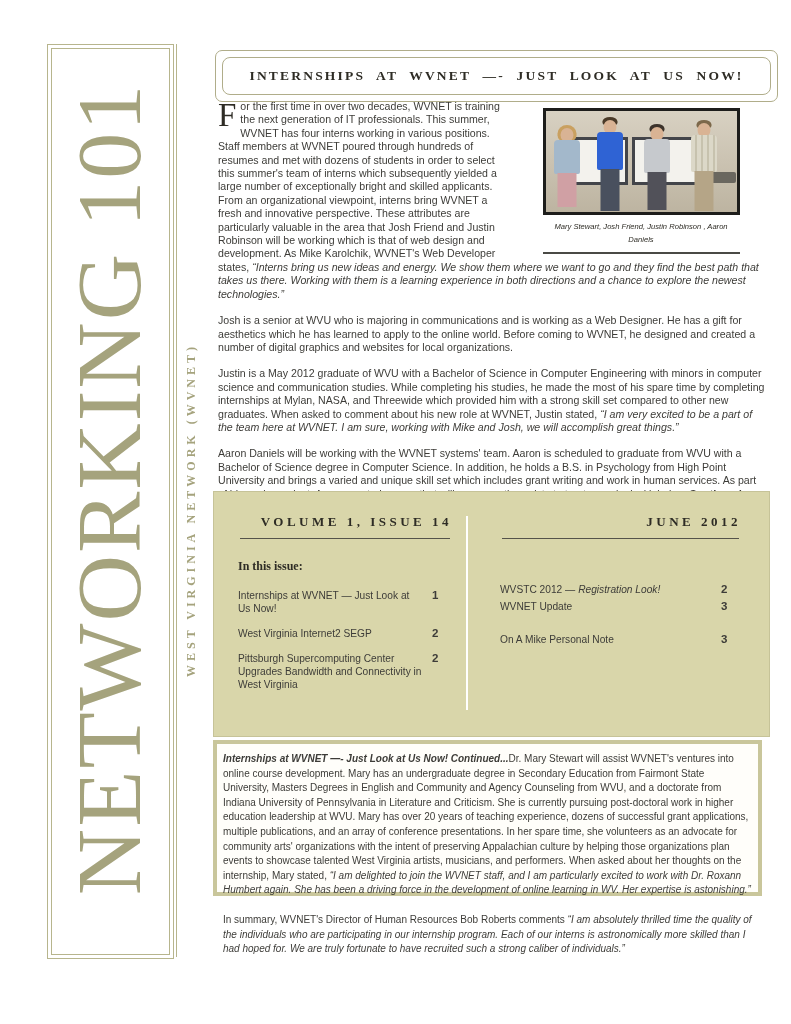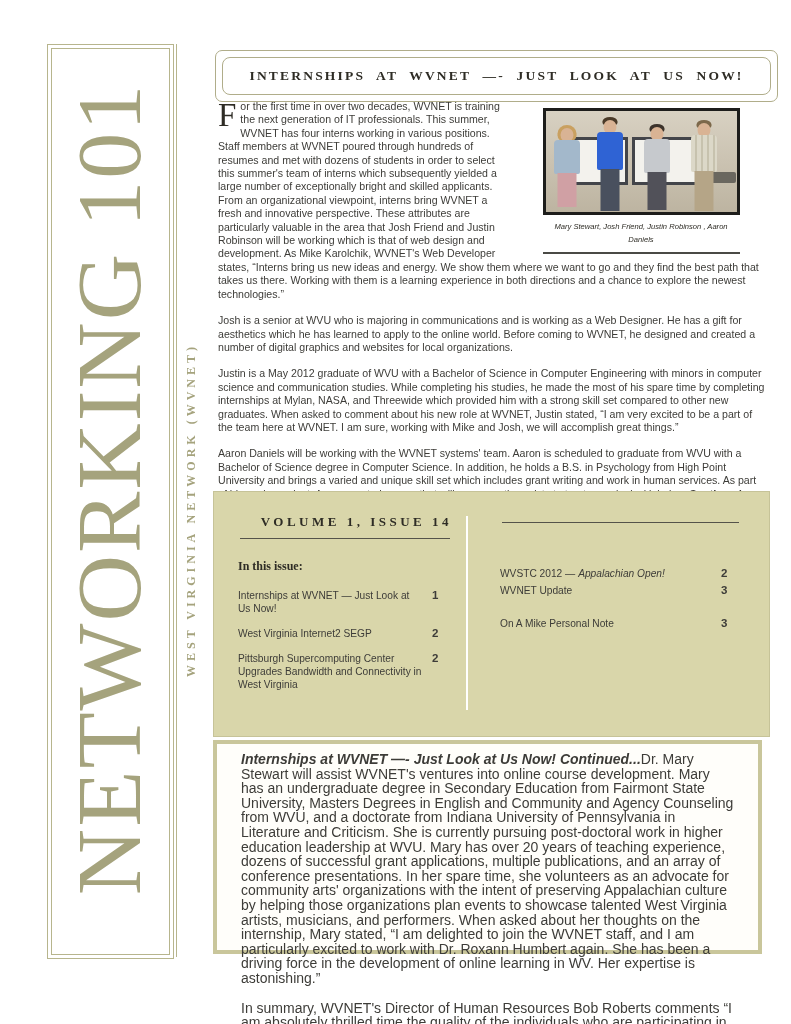--- a/index.html
+++ b/index.html
@@ -27,21 +27,21 @@
                  display:flex;align-items:center;justify-content:center;}
   .headline{font-family:"Liberation Serif",serif;font-weight:bold;font-size:13.5px;
             letter-spacing:2.2px;word-spacing:6px;color:#2e2c25;white-space:nowrap;}
 
   
   .article{position:absolute;left:218px;top:100px;width:549px;
            font-size:10.6px;line-height:13.4px;text-align:left;}
   .article p{margin:0 0 13px 0;}
   .dropcap{float:left;font-family:"Liberation Serif",serif;font-size:33px;line-height:26px;
            padding:2px 4px 0 0;color:#2e2c25;}
-  .quote{}
+  .quote{font-style:italic;}
   .contlink{font-weight:bold;font-style:italic;}
 
   
   .photo-block{float:right;width:252px;margin:2px 0 4px 10px;}
   .photo-frame{width:191px;height:101px;border:3px solid #1d1d1b;margin:6px auto 0;
                position:relative;background:linear-gradient(#d8d1c2,#bdb4a1);overflow:hidden;}
   .scr{position:absolute;top:26px;height:42px;background:#f3f2ed;border:3px solid #43454a;}
   .scr1{left:16px;width:60px;} .scr2{left:86px;width:66px;}
   .desk{position:absolute;right:1px;top:61px;width:40px;height:11px;background:#6a675f;border-radius:2px;}
   .person{position:absolute;}
@@ -83,23 +83,23 @@
   .band-rule{border-top:1px solid #55534a;margin:8px 2px 0;}
   .toc-head{font-family:"Liberation Serif",serif;font-weight:bold;font-size:12px;color:#2e2c25;
             margin:20px 0 15px;}
   .toc-rows-right{margin-top:44px;}
   .toc-row{display:flex;align-items:flex-start;margin-bottom:12px;font-size:10.2px;line-height:13px;}
   .toc-label{flex:1;padding-right:8px;}
   .toc-page{font-weight:bold;font-size:11.5px;width:20px;}
   .mb-sm{margin-bottom:4px;} .mb-lg{margin-bottom:20px;}
 
   
-  .contbox{position:absolute;left:213px;top:740px;width:549px;height:214px;box-sizing:border-box;
-           border:4px solid #c9c69b;background:#fffefa;padding:8px 24px;
-           font-size:14px;line-height:14.6px;}
+  .contbox{position:absolute;left:213px;top:740px;width:549px;height:156px;box-sizing:border-box;
+           border:4px solid #c9c69b;background:#fffefa;padding:8px 6px;
+           font-size:10px;line-height:14.6px;}
   .contbox p{margin:0;}
   .contbox .p2{margin-top:15px;}
   .lead{font-weight:bold;font-style:italic;}
 </style>
 </head>
 <body>
 
 <div class="page">
 
   <div class="side-box">
@@ -175,24 +175,25 @@
       </div>
       <div class="toc-row">
         <span class="toc-label">Pittsburgh Supercomputing Center Upgrades Bandwidth and Connectivity in West Virginia</span>
         <span class="toc-page">2</span>
       </div>
     </div>
 
     <div class="band-divider"></div>
 
     <div class="band-col-right">
+      <div class="band-title">JUNE 2012</div>
       <div class="band-rule"></div>
       <div class="toc-rows-right">
         <div class="toc-row mb-sm">
-          <span class="toc-label"><span>WVSTC 2012 — </span><em>Appalachian Open!</em></span>
+          <span class="toc-label"><span>WVSTC 2012 — </span><em>Registration Look!</em></span>
           <span class="toc-page">2</span>
         </div>
         <div class="toc-row mb-lg">
           <span class="toc-label">WVNET Update</span>
           <span class="toc-page">3</span>
         </div>
         <div class="toc-row">
           <span class="toc-label">On A Mike Personal Note</span>
           <span class="toc-page">3</span>
         </div>

